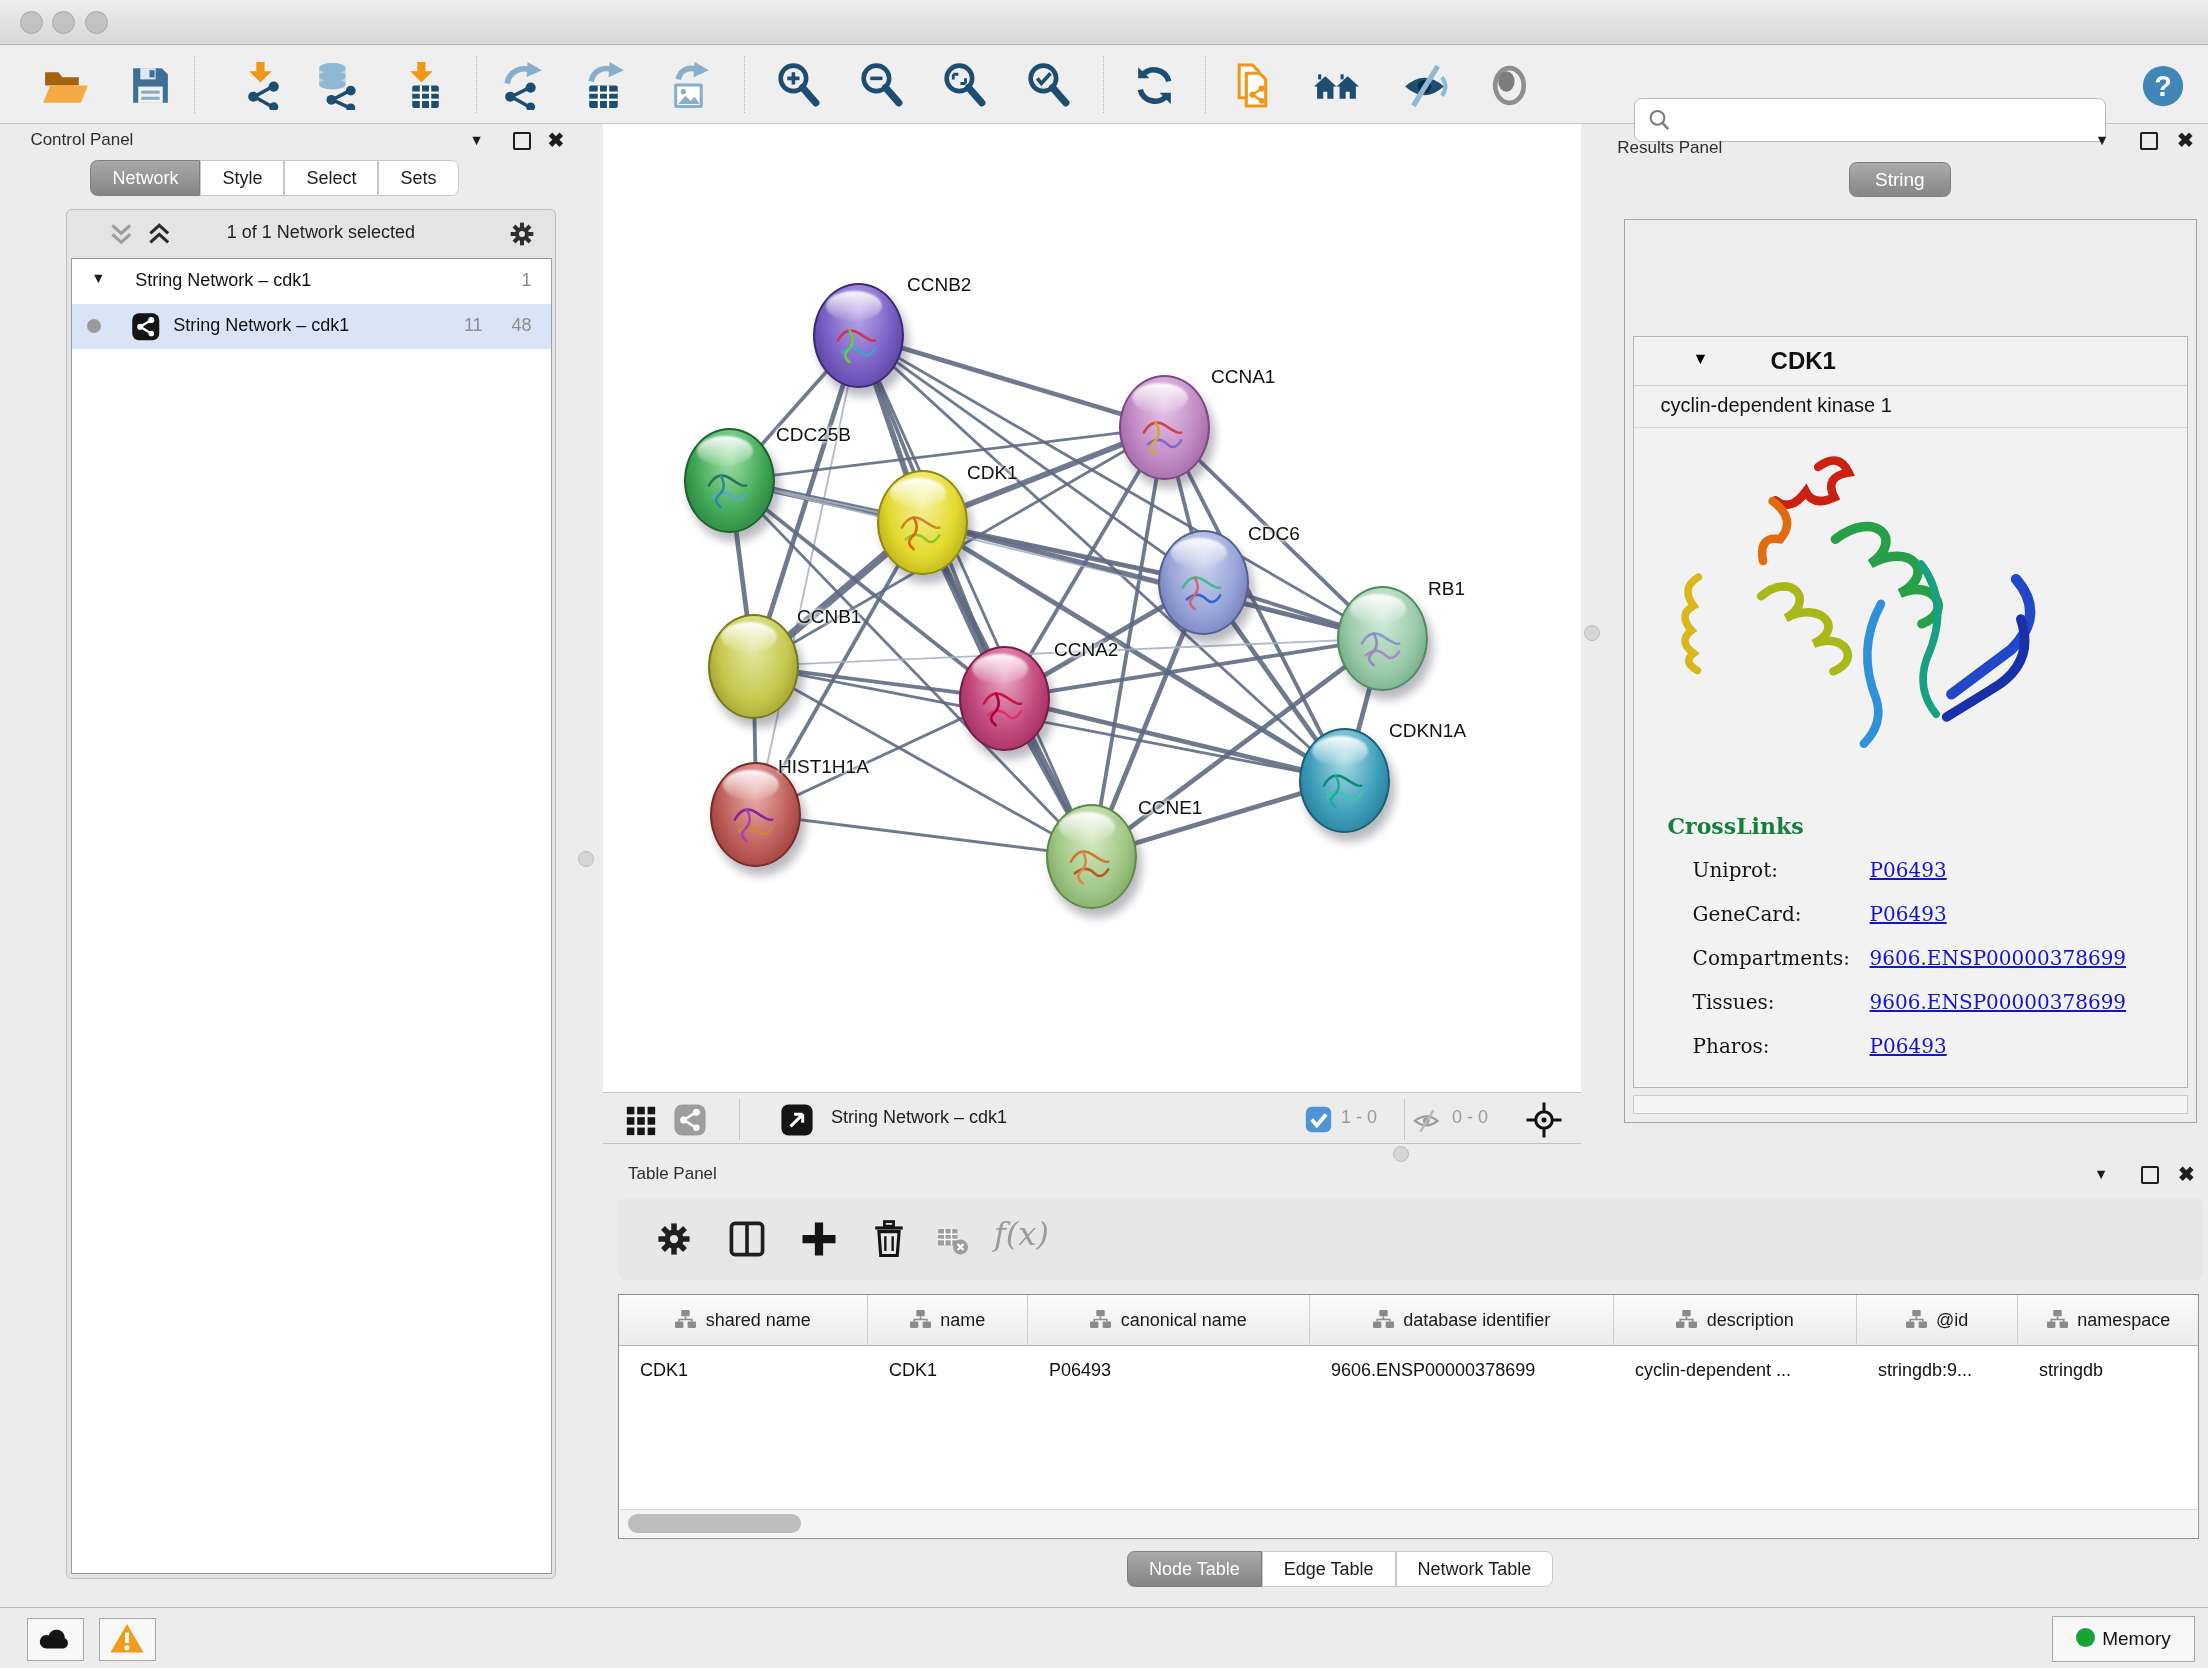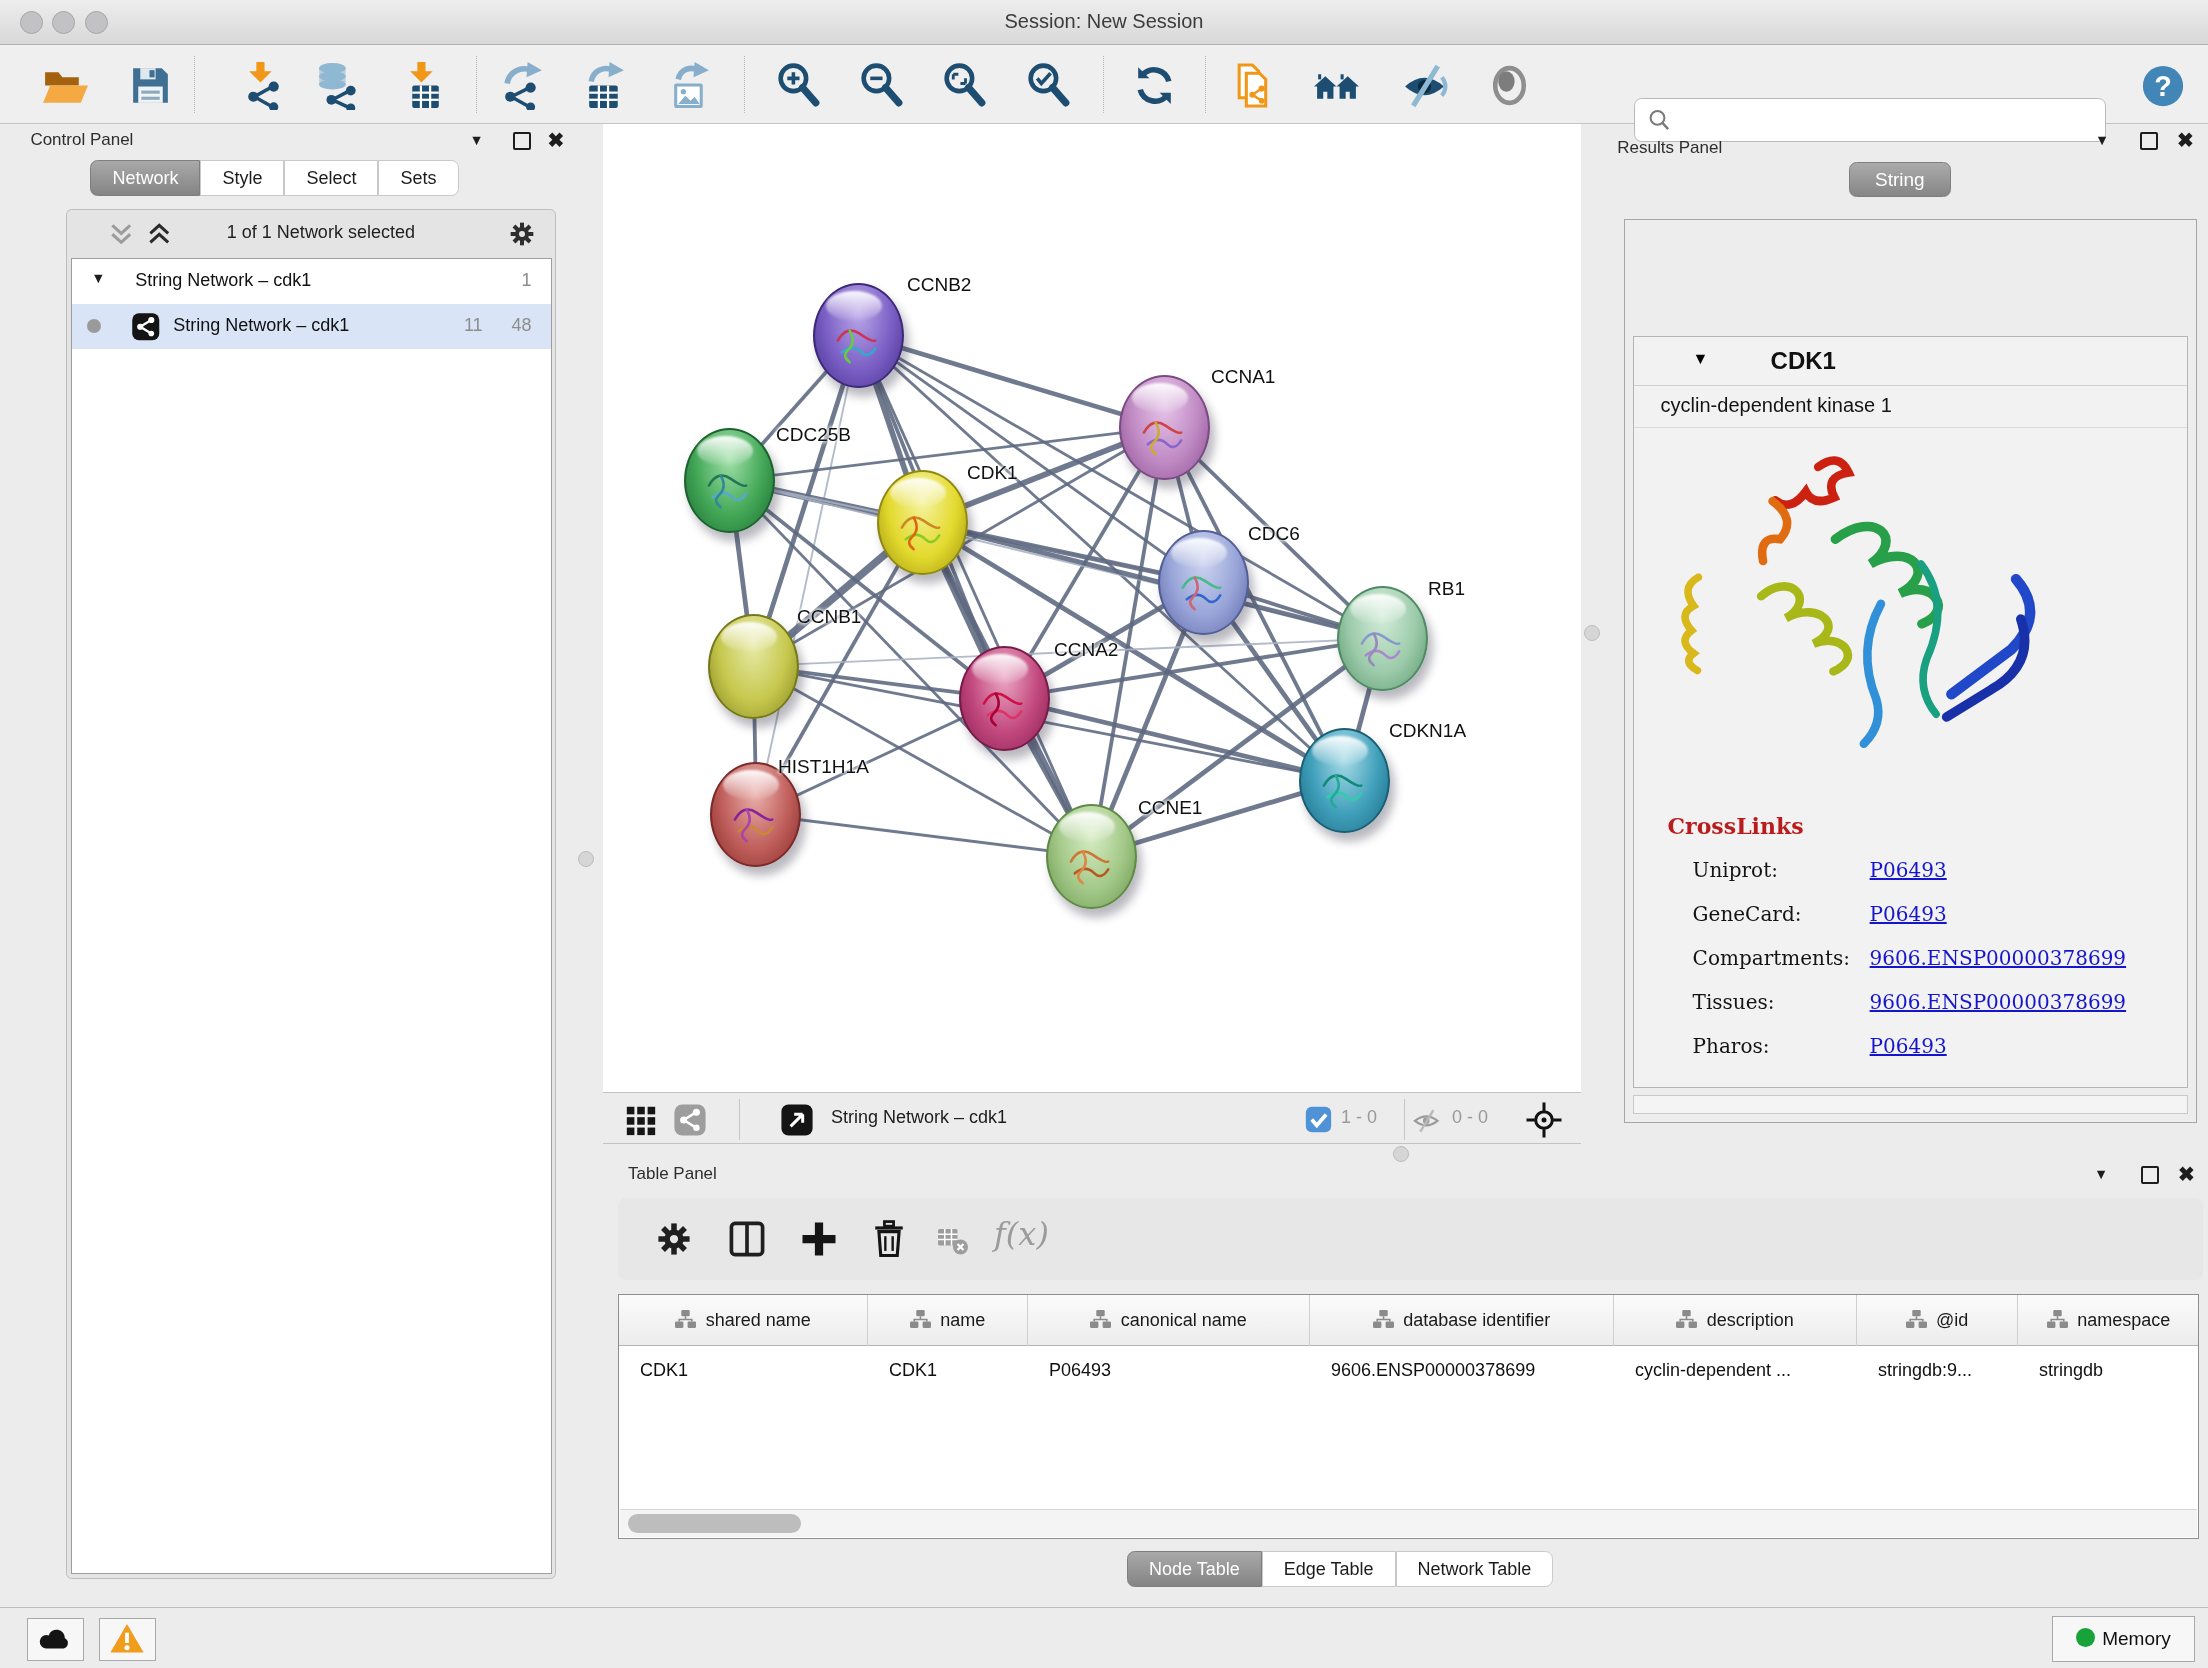--- a/index.html
+++ b/index.html
@@ -95,21 +95,21 @@
   .rp-btn { position:absolute; top:14.3px; height:43px; background:#fff; border:1px solid #c3c3c3; border-radius:7.6px;
     font-size:20px; color:#161616; text-align:center; line-height:41px; }
   .rp-section { position:absolute; left:7.6px; right:7.6px; top:116px; bottom:34px; background:#f2f2f2; border:1px solid #b5b5b5; }
   .rp-sec-head { position:relative; height:49px; border-bottom:1px solid #cfcfcf; }
   .rp-sec-tri { position:absolute; left:59px; top:13.3px; font-size:16px; }
   .rp-gene { position:absolute; left:137px; top:9.5px; font-size:24px; font-weight:bold; color:#111; }
   .rp-desc-row { position:relative; height:42px; border-bottom:1px solid #dadada; }
   .rp-desc { position:absolute; left:27px; top:7.6px; font-size:20px; color:#141414; }
   .rp-protein { position:absolute; left:32px; top:107px; width:409px; height:354px; }
   .rp-cross { position:absolute; left:34px; top:476px; right:9.5px; font-family:"DejaVu Serif", serif; }
-  .rp-cross-h { font-size:22px; font-weight:bold; color:#b91c1c; margin-bottom:13.3px; }
+  .rp-cross-h { font-size:22px; font-weight:bold; color:#15803d; margin-bottom:13.3px; }
   .clrow { position:relative; height:44px; font-size:20px; }
   .cllabel { position:absolute; left:25px; top:5.7px; color:#141414; }
   .cllink { position:absolute; left:202px; top:5.7px; color:#1515cc; text-decoration:underline; }
   .rp-footer-strip { position:absolute; left:7.6px; right:7.6px; bottom:7.6px; height:19px; background:#f4f4f4; border:1px solid #c9c9c9; }
 
   
   .table-panel { position:absolute; left:603px; top:1158px; width:1605px; height:446px; }
   .tp-title { position:absolute; left:25px; top:5.7px; }
   .tp-ctrl-arrow { position:absolute; left:1491px; top:7.6px; }
   .tp-ctrl-box { position:absolute; left:1538px; top:7.6px; }
@@ -142,21 +142,20 @@
 </style>
 </head>
 <body>
 
 <div class="window">
 
   <div class="titlebar">
     <span class="traffic" style="left:20px"></span>
     <span class="traffic" style="left:52px"></span>
     <span class="traffic" style="left:85px"></span>
-    <div class="win-title">Session: New Session</div>
   </div>
 
   <div class="toolbar">
     <span class="tbicon" style="left:40px">
       <svg viewBox="0 0 48 48">
           <path d="M5 11h13l4 5h16v8H5z" fill="#a4610e"></path>
           <path d="M3 41l7-17h37l-7 17z" fill="#f5a942"></path>
         </svg>
     </span>
     <span class="tbicon" style="left:126px">

